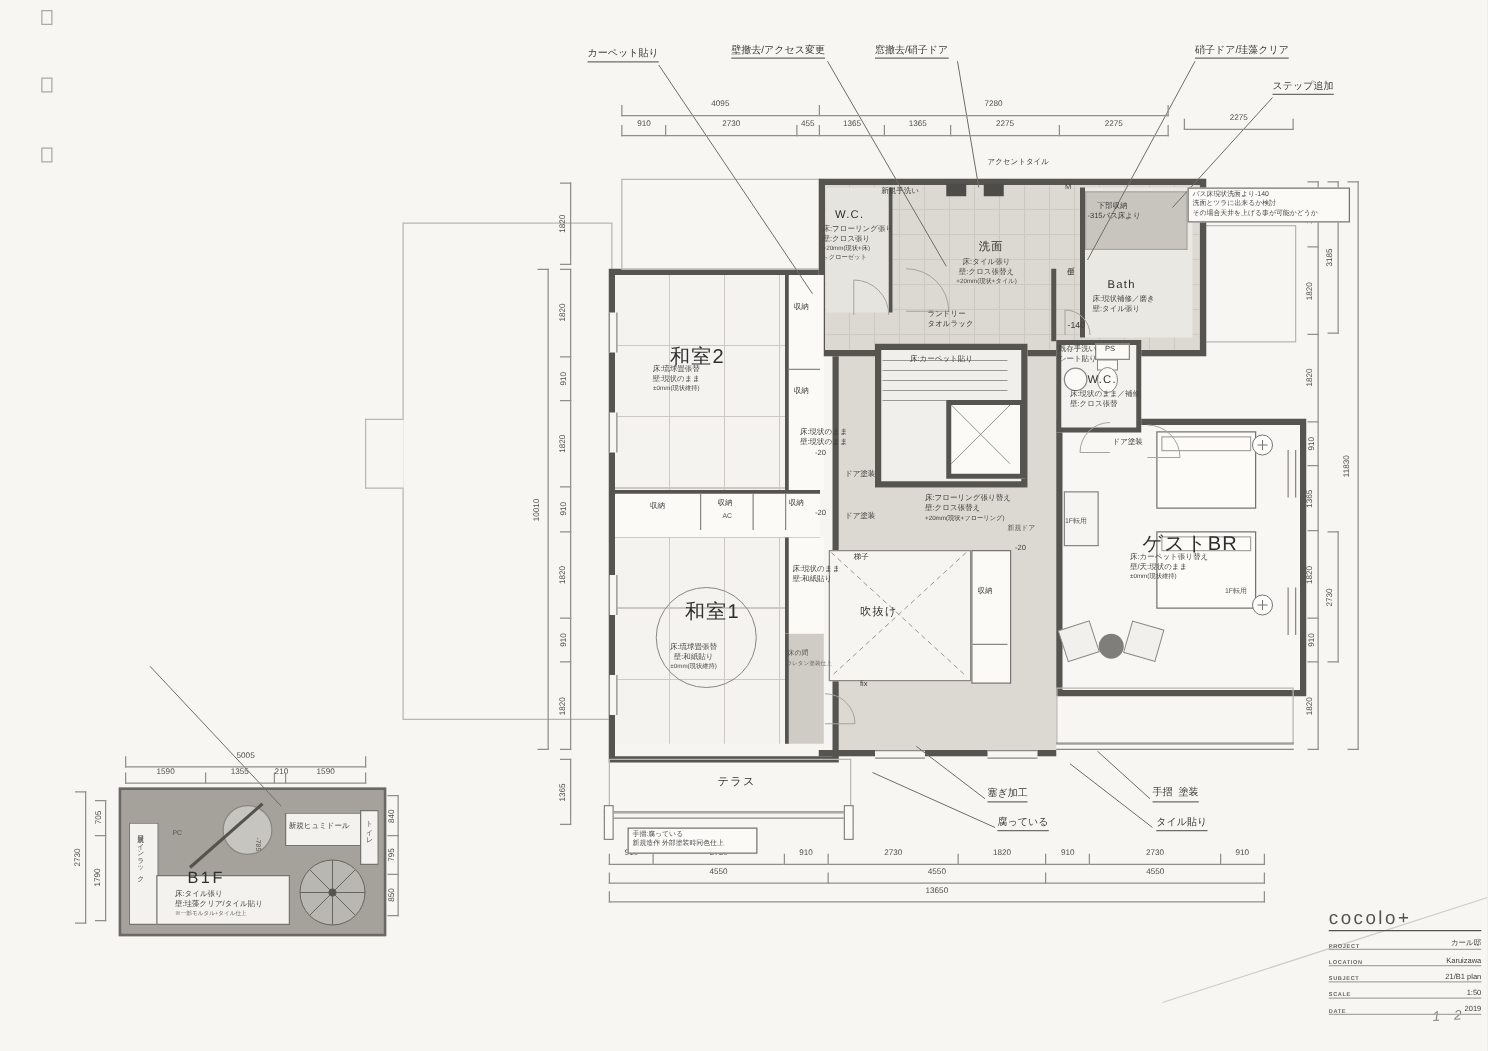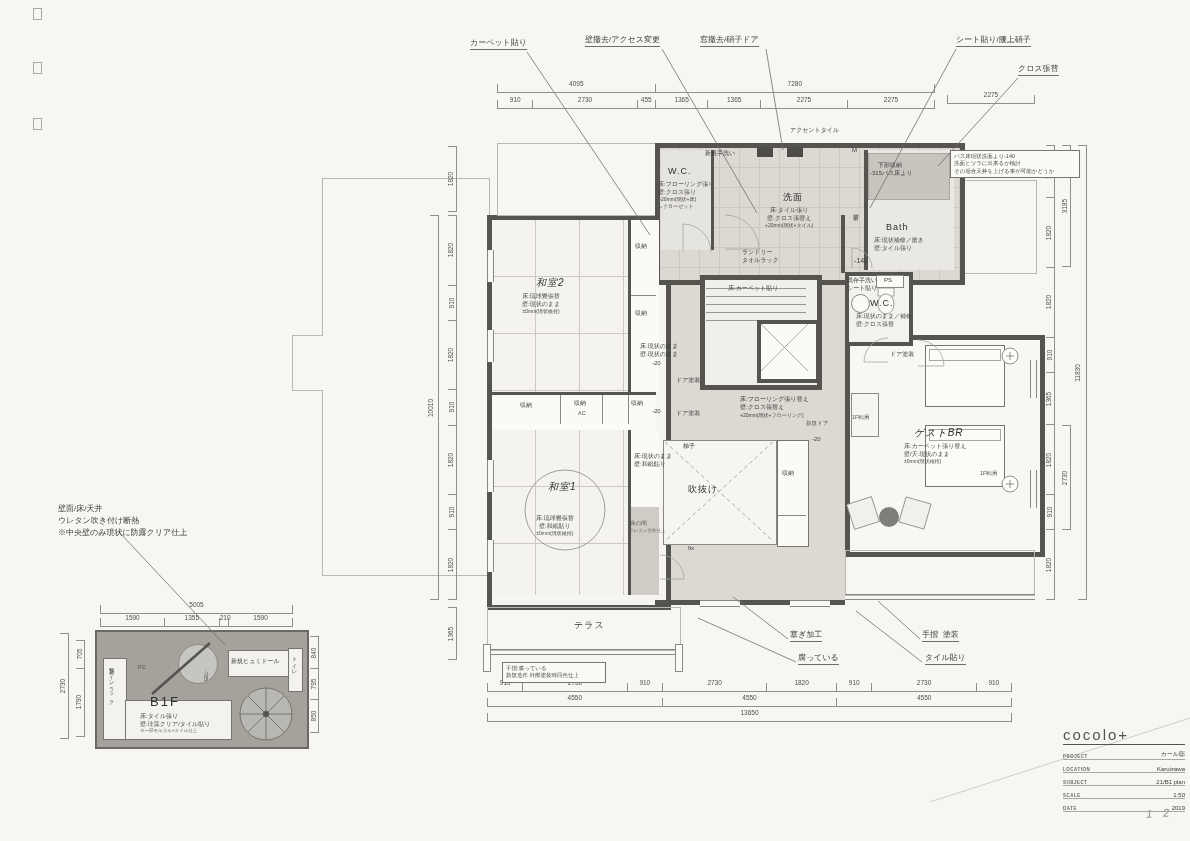--- a/index.html
+++ b/index.html
@@ -2,21 +2,21 @@
 <html><head>
 <meta charset="utf-8">
 <style>
   html,body{margin:0;padding:0;background:#e7e6e2;font-family:"Liberation Sans",sans-serif;}
   #sheet{position:relative;width:1190px;height:841px;background:#f7f6f2;overflow:hidden;color:#3a3a38;}
   .abs{position:absolute;}
   
   .lbl{position:absolute;font-size:7px;line-height:1.3;color:#3c3c3a;white-space:nowrap;z-index:6;}
   .lbl6{font-size:6px;}
   .lbl55{font-size:5.5px;color:#55534f;}
-  .rmtitle{font-size:10px;letter-spacing:1px;color:#2f2f2d;font-style:italic;}
+  .rmtitle{font-size:16px;letter-spacing:1px;color:#2f2f2d;}
   .rmtitle9{font-size:9px;letter-spacing:1px;color:#2f2f2d;}
   .note{font-size:6px;line-height:1.35;color:#4a4846;}
   .notec{text-align:center;}
   .callout{border-bottom:1px solid #6f6d69;padding-bottom:1px;font-size:8px;}
   .vtext{writing-mode:vertical-rl;}
   
   .wall{position:absolute;background:#56544f;z-index:3;}
   .thinline{position:absolute;border:1px solid #b9b7b2;z-index:1;}
   .notebox{position:absolute;background:#fbfaf7;border:1px solid #76746f;z-index:6;padding:2px 3px;}
   
@@ -192,33 +192,28 @@
         <line x1="266" y1="714" x2="284" y2="696"></line>
       <circle cx="266" cy="714" r="3" fill="#55534f"></circle>
     </g>
 
     <line x1="930" y1="802" x2="1190" y2="718" stroke="#cfcdc9" stroke-width="1"></line>
   </svg>
 
   <div class="lbl callout" style="left:470px;top:38px;">カーペット貼り</div>
   <div class="lbl callout" style="left:585px;top:35px;">壁撤去/アクセス変更</div>
   <div class="lbl callout" style="left:700px;top:35px;">窓撤去/硝子ドア</div>
-  <div class="lbl callout" style="left:956px;top:35px;">シート貼り/腰上硝子</div>
-  <div class="lbl callout" style="left:1018px;top:64px;">クロス張替</div>
+  <div class="lbl callout" style="left:956px;top:35px;">硝子ドア/珪藻クリア</div>
+  <div class="lbl callout" style="left:1018px;top:64px;">ステップ追加</div>
 
   <div class="lbl callout" style="left:790px;top:630px;">塞ぎ加工</div>
   <div class="lbl callout" style="left:922px;top:630px;font-family:Liberation Mono, monospace;">手摺 塗装</div>
   <div class="lbl callout" style="left:798px;top:653px;">腐っている</div>
   <div class="lbl callout" style="left:925px;top:653px;">タイル貼り</div>
 
-  <div class="lbl" style="left:58px;top:503px;font-size:8px;line-height:1.5;">
-    <div>壁面/床/天井</div>
-      <div>ウレタン吹き付け断熱</div>
-      <div>※中央壁のみ現状に防露クリア仕上</div>
-  </div>
   <div class="notebox" style="left:950px;top:150px;width:122px;">
     <div class="note" style="font-size:5.5px;">バス床現状洗面より-140</div>
     <div class="note" style="font-size:5.5px;">洗面とツラに出来るか検討</div>
     <div class="note" style="font-size:5.5px;">その場合天井を上げる事が可能かどうか</div>
   </div>
   <div class="notebox" style="left:502px;top:662px;width:96px;">
     <div class="note" style="font-size:5.5px;">手摺:腐っている</div>
     <div class="note" style="font-size:5.5px;">新規造作 外部塗装時同色仕上</div>
   </div>
 

